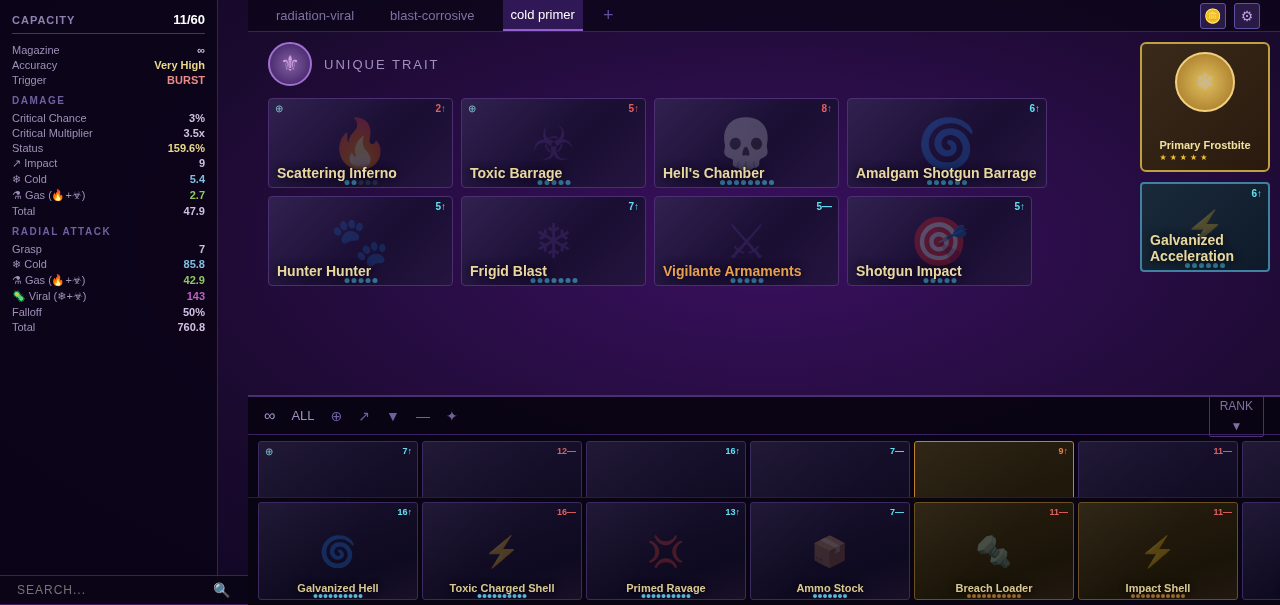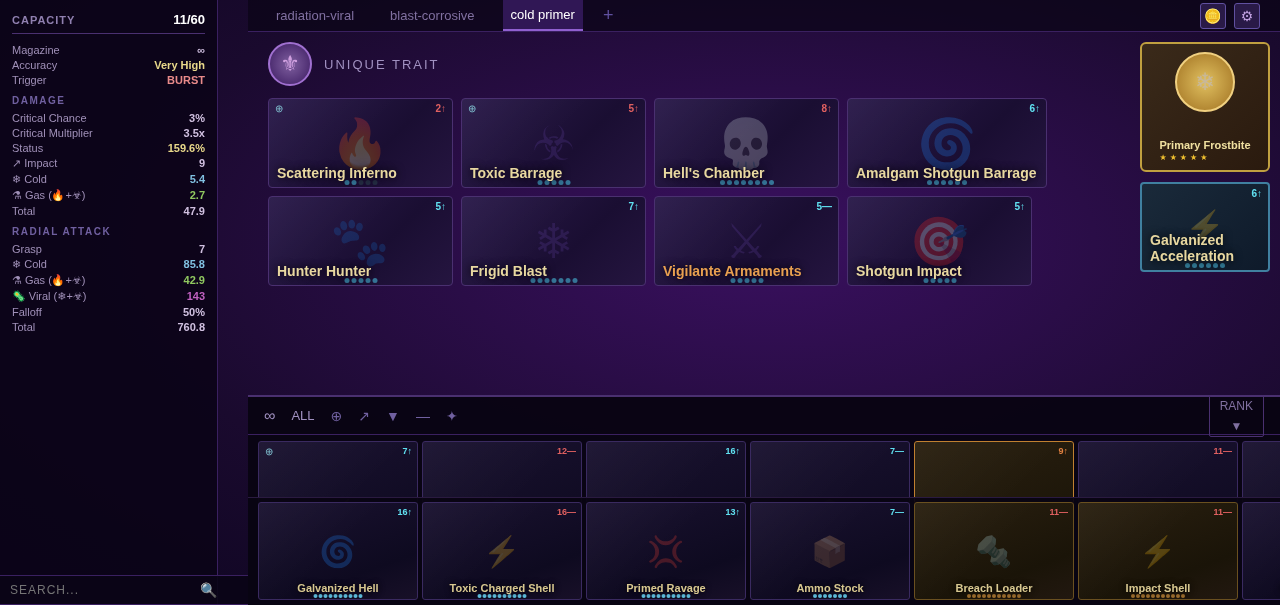--- a/index.html
+++ b/index.html
@@ -83,24 +83,24 @@
     }
 
     .search-bar {
       position: absolute;
       bottom: 225px;
       left: 0;
       width: 248px;
       background: rgba(10,4,22,0.9);
       border-top: 1px solid #3a2060;
       border-bottom: 1px solid #3a2060;
-      padding: 6px 10px;
+      padding: 6px 17px;
       display: flex;
       align-items: center;
-      gap: 0;
+      gap: 16px;
     }
 
     .search-input {
       background: transparent;
       border: none;
       outline: none;
       color: #7060a0;
       font-size: 12px;
       width: 190px;
       letter-spacing: 1px;

